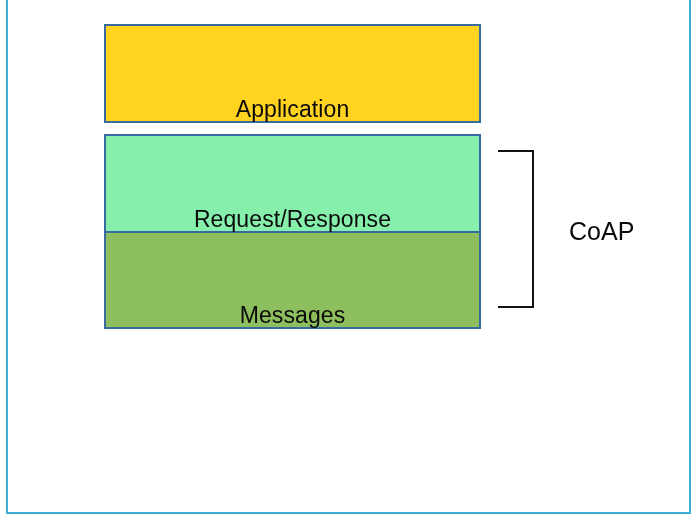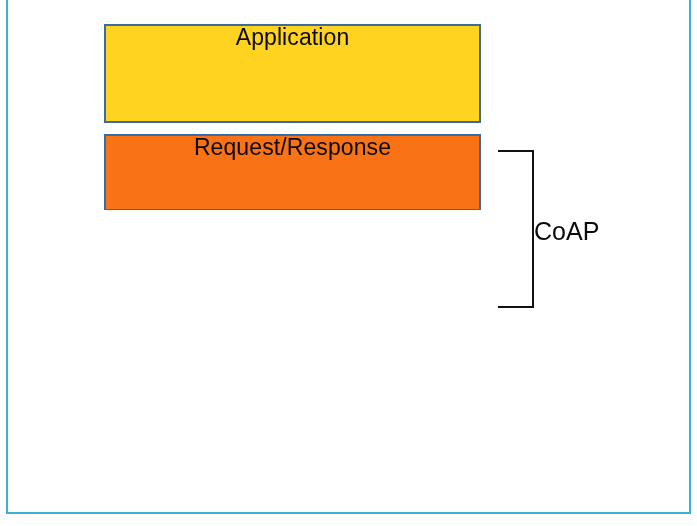--- a/index.html
+++ b/index.html
@@ -46,42 +46,42 @@
     height: 2px;
     background: #3DAFD4;
   }
 
   
   .layer {
     position: absolute;
     box-sizing: border-box;
     border: 2px solid #3A6B9E;
     display: flex;
-    align-items: flex-start;
+    align-items: flex-end;
     justify-content: center;
     color: #0a0a0a;
     font-size: 23px;
     line-height: 1;
     letter-spacing: 0.1px;
     white-space: nowrap;
   }
 
   .layer-application {
     left: 104px;
     top: 24px;
     width: 377px;
     height: 99px;
     background: #FFD320;
   }
   .layer-request {
     left: 104px;
     top: 134px;
     width: 377px;
-    height: 76px;
-    background: #f97316;
+    height: 98px;
+    background: #86efac;
     border-bottom-width: 1px;
   }
   .layer-messages {
     left: 104px;
     top: 232px;
     width: 377px;
     height: 97px;
     background: #8DBF5E;
     border-top-width: 1px;
   }
@@ -120,21 +120,21 @@
     position: absolute;
     right: 0px;
     top: 0px;
     width: 2px;
     height: 158px;
     background: #111111;
   }
 
   .bracket-label {
     position: absolute;
-    left: 534px;
+    left: 569px;
     top: 219px;
     font-size: 25px;
     line-height: 1;
     color: #0a0a0a;
     white-space: nowrap;
   }
 </style>
 </head>
 <body>
 
@@ -145,20 +145,23 @@
   <div class="frame-bottom"></div>
 
   <div class="layer layer-application">
     <span class="layer-label">Application</span>
   </div>
 
   <div class="layer layer-request">
     <span class="layer-label">Request/Response</span>
   </div>
 
+  <div class="layer layer-messages">
+    <span class="layer-label">Messages</span>
+  </div>
 
 
   <div class="bracket">
     <div class="arm-top"></div>
     <div class="spine"></div>
     <div class="arm-bottom"></div>
   </div>
 
   <div class="bracket-label">CoAP</div>
 

